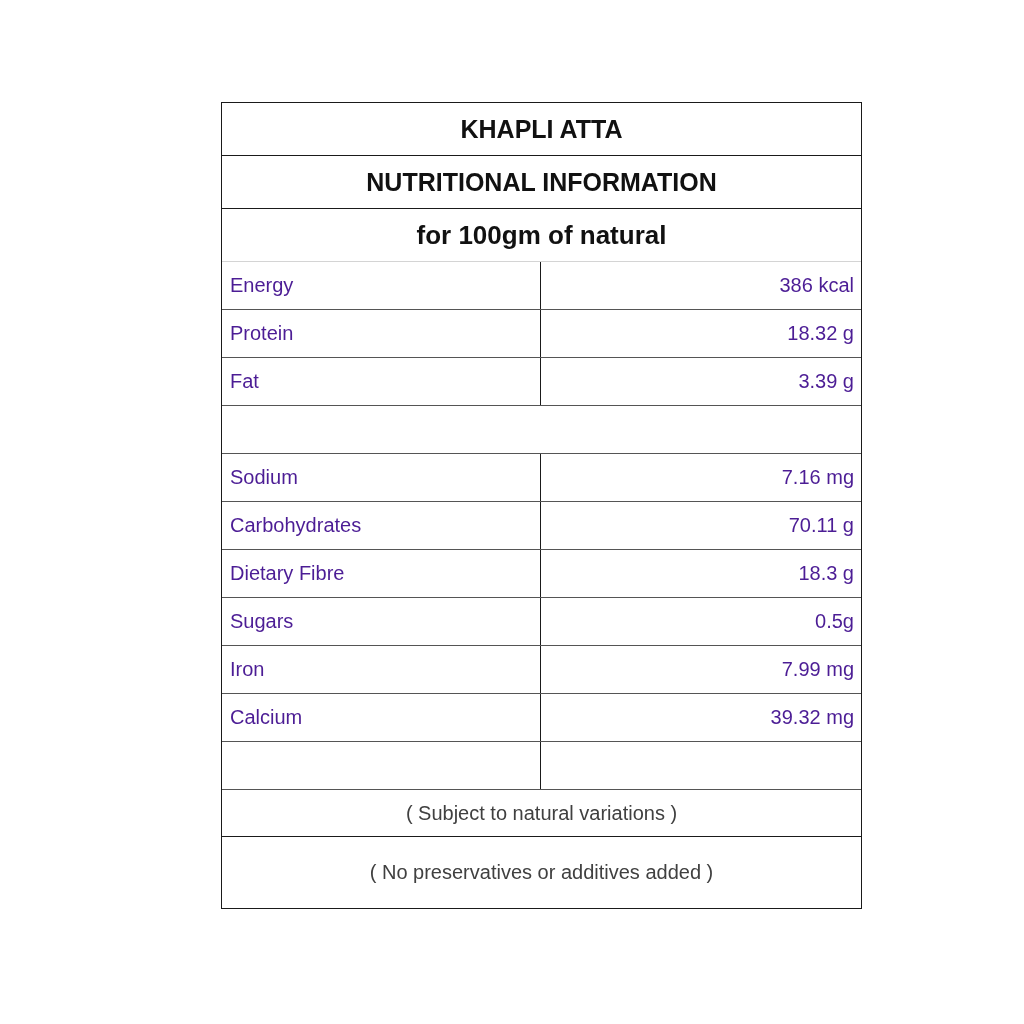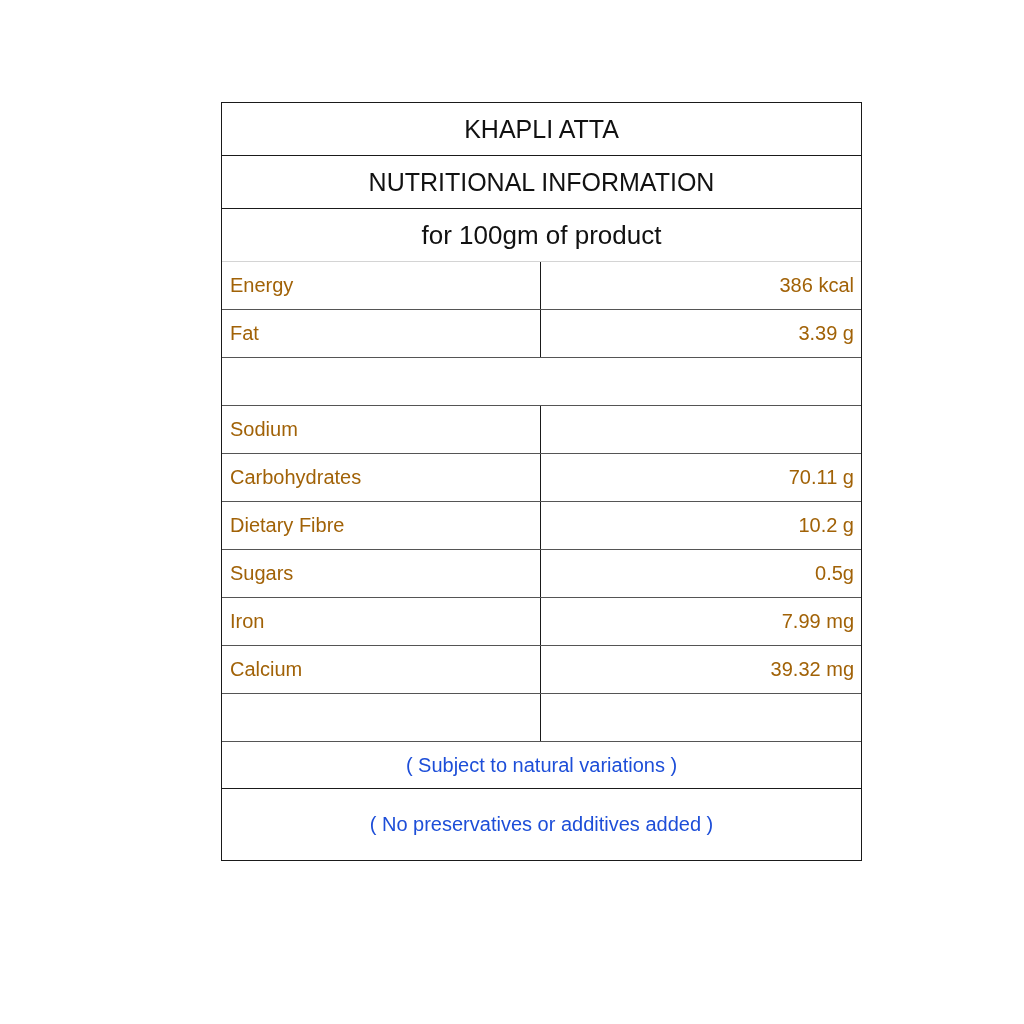--- a/index.html
+++ b/index.html
@@ -22,96 +22,101 @@
       width: 639px;
       border: 1px solid #1a1a1a;
       box-sizing: content-box;
     }
     .hdr {
       height: 52px;
       border-bottom: 1px solid #1a1a1a;
       display: flex;
       align-items: center;
       justify-content: center;
-      font-weight: normal;
+      font-weight: bold;
       font-size: 25px;
       letter-spacing: 0px;
     }
     .hdr.sub {
       border-bottom: 1px solid #d4d4d4;
       font-size: 26px;
       height: 52px;
     }
     .row {
       display: flex;
       height: 47px;
       border-bottom: 1px solid #555555;
     }
     .row .cell {
       display: flex;
       align-items: center;
       font-size: 20px;
-      color: #a16207;
+      color: #4c1d95;
     }
     .row .name {
       width: 319px;
       border-right: 1px solid #1a1a1a;
       padding-left: 8px;
       box-sizing: border-box;
     }
     .row .val {
       flex: 1;
       justify-content: flex-end;
       padding-right: 7px;
       box-sizing: border-box;
     }
     .note {
       display: flex;
       align-items: center;
       justify-content: center;
       font-size: 20px;
-      color: #1d4ed8;
+      color: #404040;
     }
     .note.n1 {
       height: 46px;
       border-bottom: 1px solid #1a1a1a;
     }
     .note.n2 {
       height: 71px;
     }
   </style>
 </head>
 <body>
 
 <div class="panel">
   <div class="hdr">KHAPLI ATTA</div>
   <div class="hdr">NUTRITIONAL INFORMATION</div>
-  <div class="hdr sub">for 100gm of product</div>
+  <div class="hdr sub">for 100gm of natural</div>
 
   <div>
     <div class="row">
       <div class="cell name">Energy</div>
       <div class="cell val">386 kcal</div>
+    </div>
+    <div class="row">
+      <div class="cell name">Protein</div>
+      <div class="cell val">18.32 g</div>
     </div>
     <div class="row">
       <div class="cell name">Fat</div>
       <div class="cell val">3.39 g</div>
     </div>
     <div class="row">
     </div>
     <div class="row">
       <div class="cell name">Sodium</div>
+      <div class="cell val">7.16 mg</div>
     </div>
     <div class="row">
       <div class="cell name">Carbohydrates</div>
       <div class="cell val">70.11 g</div>
     </div>
     <div class="row">
       <div class="cell name">Dietary Fibre</div>
-      <div class="cell val">10.2 g</div>
+      <div class="cell val">18.3 g</div>
     </div>
     <div class="row">
       <div class="cell name">Sugars</div>
       <div class="cell val">0.5g</div>
     </div>
     <div class="row">
       <div class="cell name">Iron</div>
       <div class="cell val">7.99 mg</div>
     </div>
     <div class="row">

